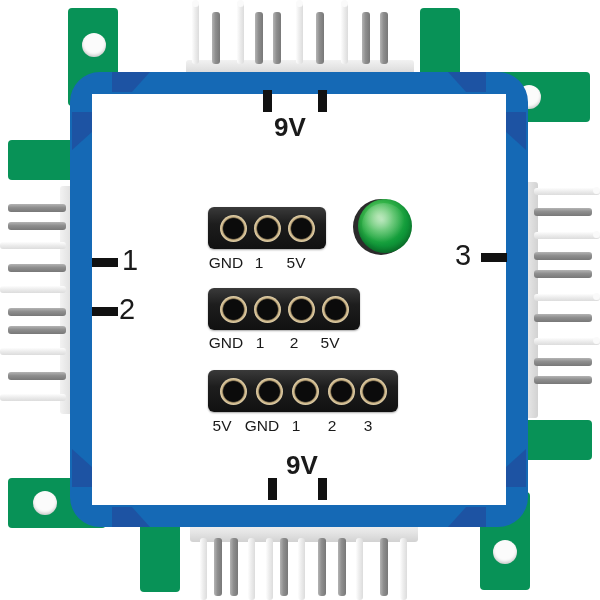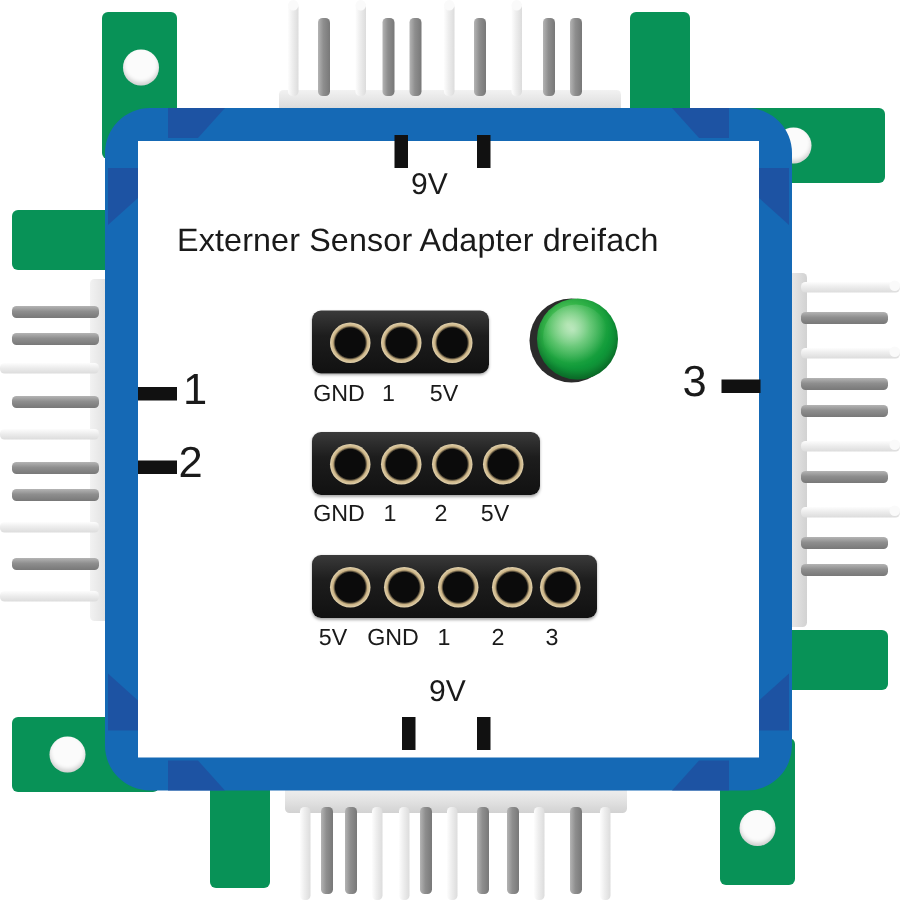--- a/index.html
+++ b/index.html
@@ -17,21 +17,21 @@
   .pin-cap{position:absolute;width:7px;height:7px;border-radius:50%;background:#fafafa;}
 
   
   .tab{position:absolute;background:#089257;border-radius:4px;}
   .tab .hole{position:absolute;background:#fbfbfb;border-radius:50%;box-shadow:inset 0 -2px 3px rgba(0,0,0,.18);}
   .face{position:absolute;left:92px;top:94px;width:414px;height:411px;background:#ffffff;}
 
   
   .lbl{position:absolute;color:#1a1a1a;white-space:nowrap;}
   .title{font-size:21.5px;letter-spacing:.1px;}
-  .v9{font-size:20px;font-weight:400;}
+  .v9{font-size:26px;font-weight:700;}
   .sidenum{font-size:29px;}
   .pinlabel{position:absolute;font-size:15.5px;color:#1a1a1a;white-space:nowrap;text-align:center;}
 
   
   .contact{position:absolute;background:#111111;}
 
   
   .header{position:absolute;background:linear-gradient(180deg,#3a3a3a 0%,#1d1d1d 40%,#111111 100%);border-radius:6px;
           box-shadow:0 1px 2px rgba(0,0,0,.35);}
   .hole3{position:absolute;border-radius:50%;
@@ -156,21 +156,20 @@
 
   <div class="contact" style="left:263px;top:90px;width:9px;height:22px;"></div>
   <div class="contact" style="left:318px;top:90px;width:9px;height:22px;"></div>
   <div class="contact" style="left:268px;top:478px;width:9px;height:22px;"></div>
   <div class="contact" style="left:318px;top:478px;width:9px;height:22px;"></div>
   <div class="contact" style="left:92px;top:258px;width:26px;height:9px;"></div>
   <div class="contact" style="left:92px;top:307px;width:26px;height:9px;"></div>
   <div class="contact" style="left:481px;top:253px;width:26px;height:9px;"></div>
 
   <div class="lbl v9" style="left:274px;top:112px;">9V</div>
-  <div class="lbl title" style="left:118px;top:148px;">Externer Sensor Adapter dreifach</div>
   <div class="lbl v9" style="left:286px;top:450px;">9V</div>
   <div class="lbl sidenum" style="left:122px;top:244px;">1</div>
   <div class="lbl sidenum" style="left:119px;top:293px;">2</div>
   <div class="lbl sidenum" style="left:455px;top:239px;">3</div>
 
   <div class="header" style="left:208px;top:207px;width:118px;height:42px;">
     <div class="hole3" style="left:12px;top:8px;width:27px;height:27px;"></div>
     <div class="hole3" style="left:46px;top:8px;width:27px;height:27px;"></div>
     <div class="hole3" style="left:80px;top:8px;width:27px;height:27px;"></div>
   </div>

